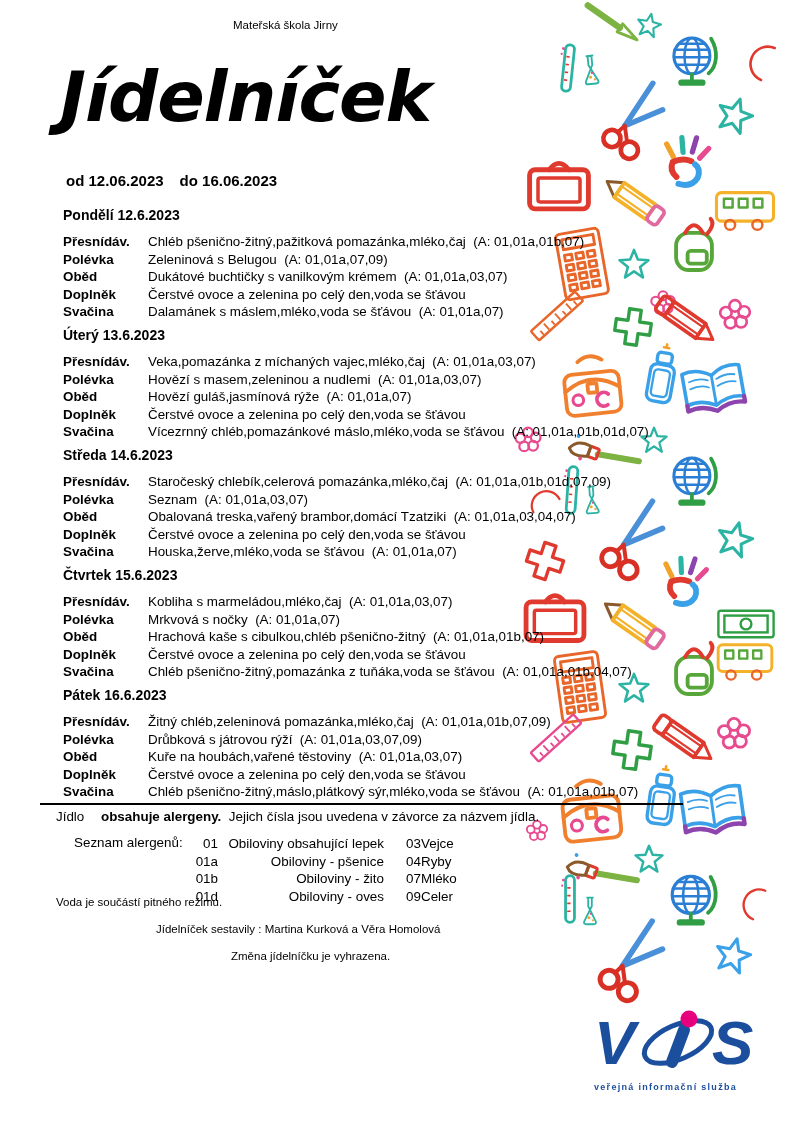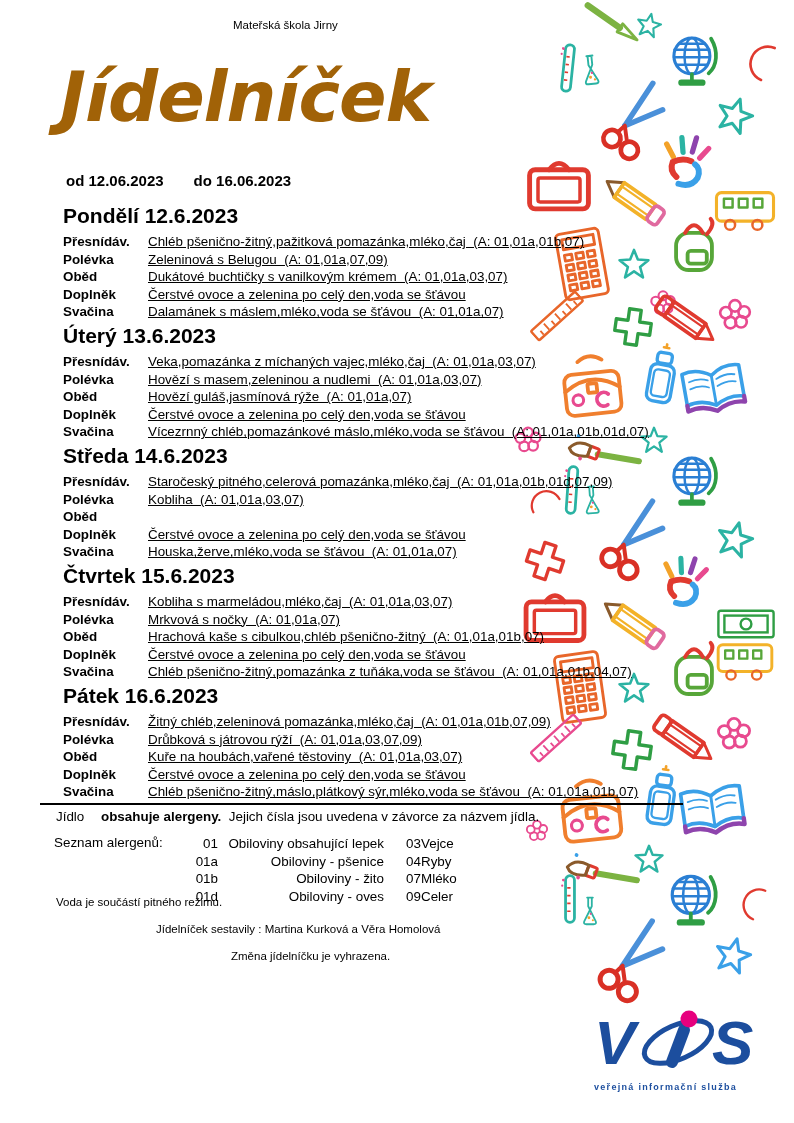--- a/index.html
+++ b/index.html
@@ -2,30 +2,30 @@
 <html><head>
 <meta charset="utf-8">
 <style>
   html,body{margin:0;padding:0;background:#888;}
   .page{position:relative;width:794px;height:1123px;margin:0 auto;background:#fff;overflow:hidden;
         font-family:"Liberation Sans",sans-serif;color:#000;}
   .abs{position:absolute;}
   .school{left:233px;top:19px;font-size:11.5px;}
   .title{left:60px;top:56px;font-size:70px;font-weight:bold;font-style:italic;
          font-family:"DejaVu Sans",sans-serif;letter-spacing:-1px;}
-  .daterange{left:66px;top:172px;font-size:15px;font-weight:bold;display:flex;gap:30px;}
+  .daterange{left:66px;top:172px;font-size:15px;font-weight:bold;display:flex;gap:16px;}
   .day{left:63px;width:650px;}
-  .day h2{margin:0 0 8px 0;font-size:21px;line-height:19px;font-weight:bold;}
+  .day h2{margin:0 0 8px 0;font-size:14px;line-height:19px;font-weight:bold;}
   .mrow{display:flex;font-size:13.4px;line-height:17.6px;}
   .mlbl{flex:none;width:85px;font-weight:bold;}
-  .mval{white-space:pre;text-decoration:underline;}
+  .mval{white-space:pre;}
   .divider{left:40px;top:803px;width:643px;border-top:2px solid #000;height:0;}
   .notice{left:56px;top:809px;font-size:13.4px;white-space:pre;}
   .notice b{font-weight:bold;margin-left:13px;}
-  .alg-label{left:54px;top:835px;font-size:13.4px;}
+  .alg-label{left:74px;top:835px;font-size:13.4px;}
   .alg-table{left:180px;top:835px;font-size:13.4px;line-height:17.6px;}
   .arow{display:flex;text-align:right;}
   .ac1{flex:none;width:38px;}
   .an1{flex:none;width:166px;}
   .ac2{flex:none;width:37px;}
   .small{font-size:11.5px;}
   .water{left:56px;top:896px;}
   .composed{left:156px;top:923px;}
   .change{left:231px;top:950px;}
   .vis{left:594px;top:1010px;width:180px;}
@@ -378,21 +378,21 @@
       </svg>
     <svg class="doodle" style="left:584px;top:922px;width:86px;height:82px;transform:rotate(-14deg)">
         <use href="#d-scissors"></use>
       </svg>
     <svg class="doodle" style="left:714px;top:936px;width:38px;height:38px;transform:rotate(14deg);stroke:#3aa0e8">
         <use href="#d-star"></use>
       </svg>
   </div>
 
   <div class="abs school">Mateřská škola Jirny</div>
-  <div class="abs title" style="color:#a16207">Jídelníček</div>
+  <div class="abs title" style="color:#000000">Jídelníček</div>
   <div class="abs daterange">
     <span>od 12.06.2023</span>
     <span>do 16.06.2023</span>
   </div>
 
   <div class="abs day" style="top:206px">
     <h2>Pondělí 12.6.2023</h2>
     <div class="mrow">
         <span class="mlbl">Přesnídáv.</span>
         <span class="mval">Chléb pšenično-žitný,pažitková pomazánka,mléko,čaj  (A: 01,01a,01b,07)</span>
@@ -436,28 +436,29 @@
     <div class="mrow">
         <span class="mlbl">Svačina</span>
         <span class="mval">Vícezrnný chléb,pomazánkové máslo,mléko,voda se šťávou  (A: 01,01a,01b,01d,07)</span>
       </div>
   </div>
 
   <div class="abs day" style="top:446px">
     <h2>Středa 14.6.2023</h2>
     <div class="mrow">
         <span class="mlbl">Přesnídáv.</span>
-        <span class="mval">Staročeský pitného,celerová pomazánka,mléko,čaj  (A: 01,01a,01b,01d,07,09)</span>
+        <span class="mval">Staročeský chlebík,celerová pomazánka,mléko,čaj  (A: 01,01a,01b,01d,07,09)</span>
       </div>
     <div class="mrow">
         <span class="mlbl">Polévka</span>
-        <span class="mval">Kobliha  (A: 01,01a,03,07)</span>
+        <span class="mval">Seznam  (A: 01,01a,03,07)</span>
       </div>
     <div class="mrow">
         <span class="mlbl">Oběd</span>
+        <span class="mval">Obalovaná treska,vařený brambor,domácí Tzatziki  (A: 01,01a,03,04,07)</span>
       </div>
     <div class="mrow">
         <span class="mlbl">Doplněk</span>
         <span class="mval">Čerstvé ovoce a zelenina po celý den,voda se šťávou</span>
       </div>
     <div class="mrow">
         <span class="mlbl">Svačina</span>
         <span class="mval">Houska,žerve,mléko,voda se šťávou  (A: 01,01a,07)</span>
       </div>
   </div>

